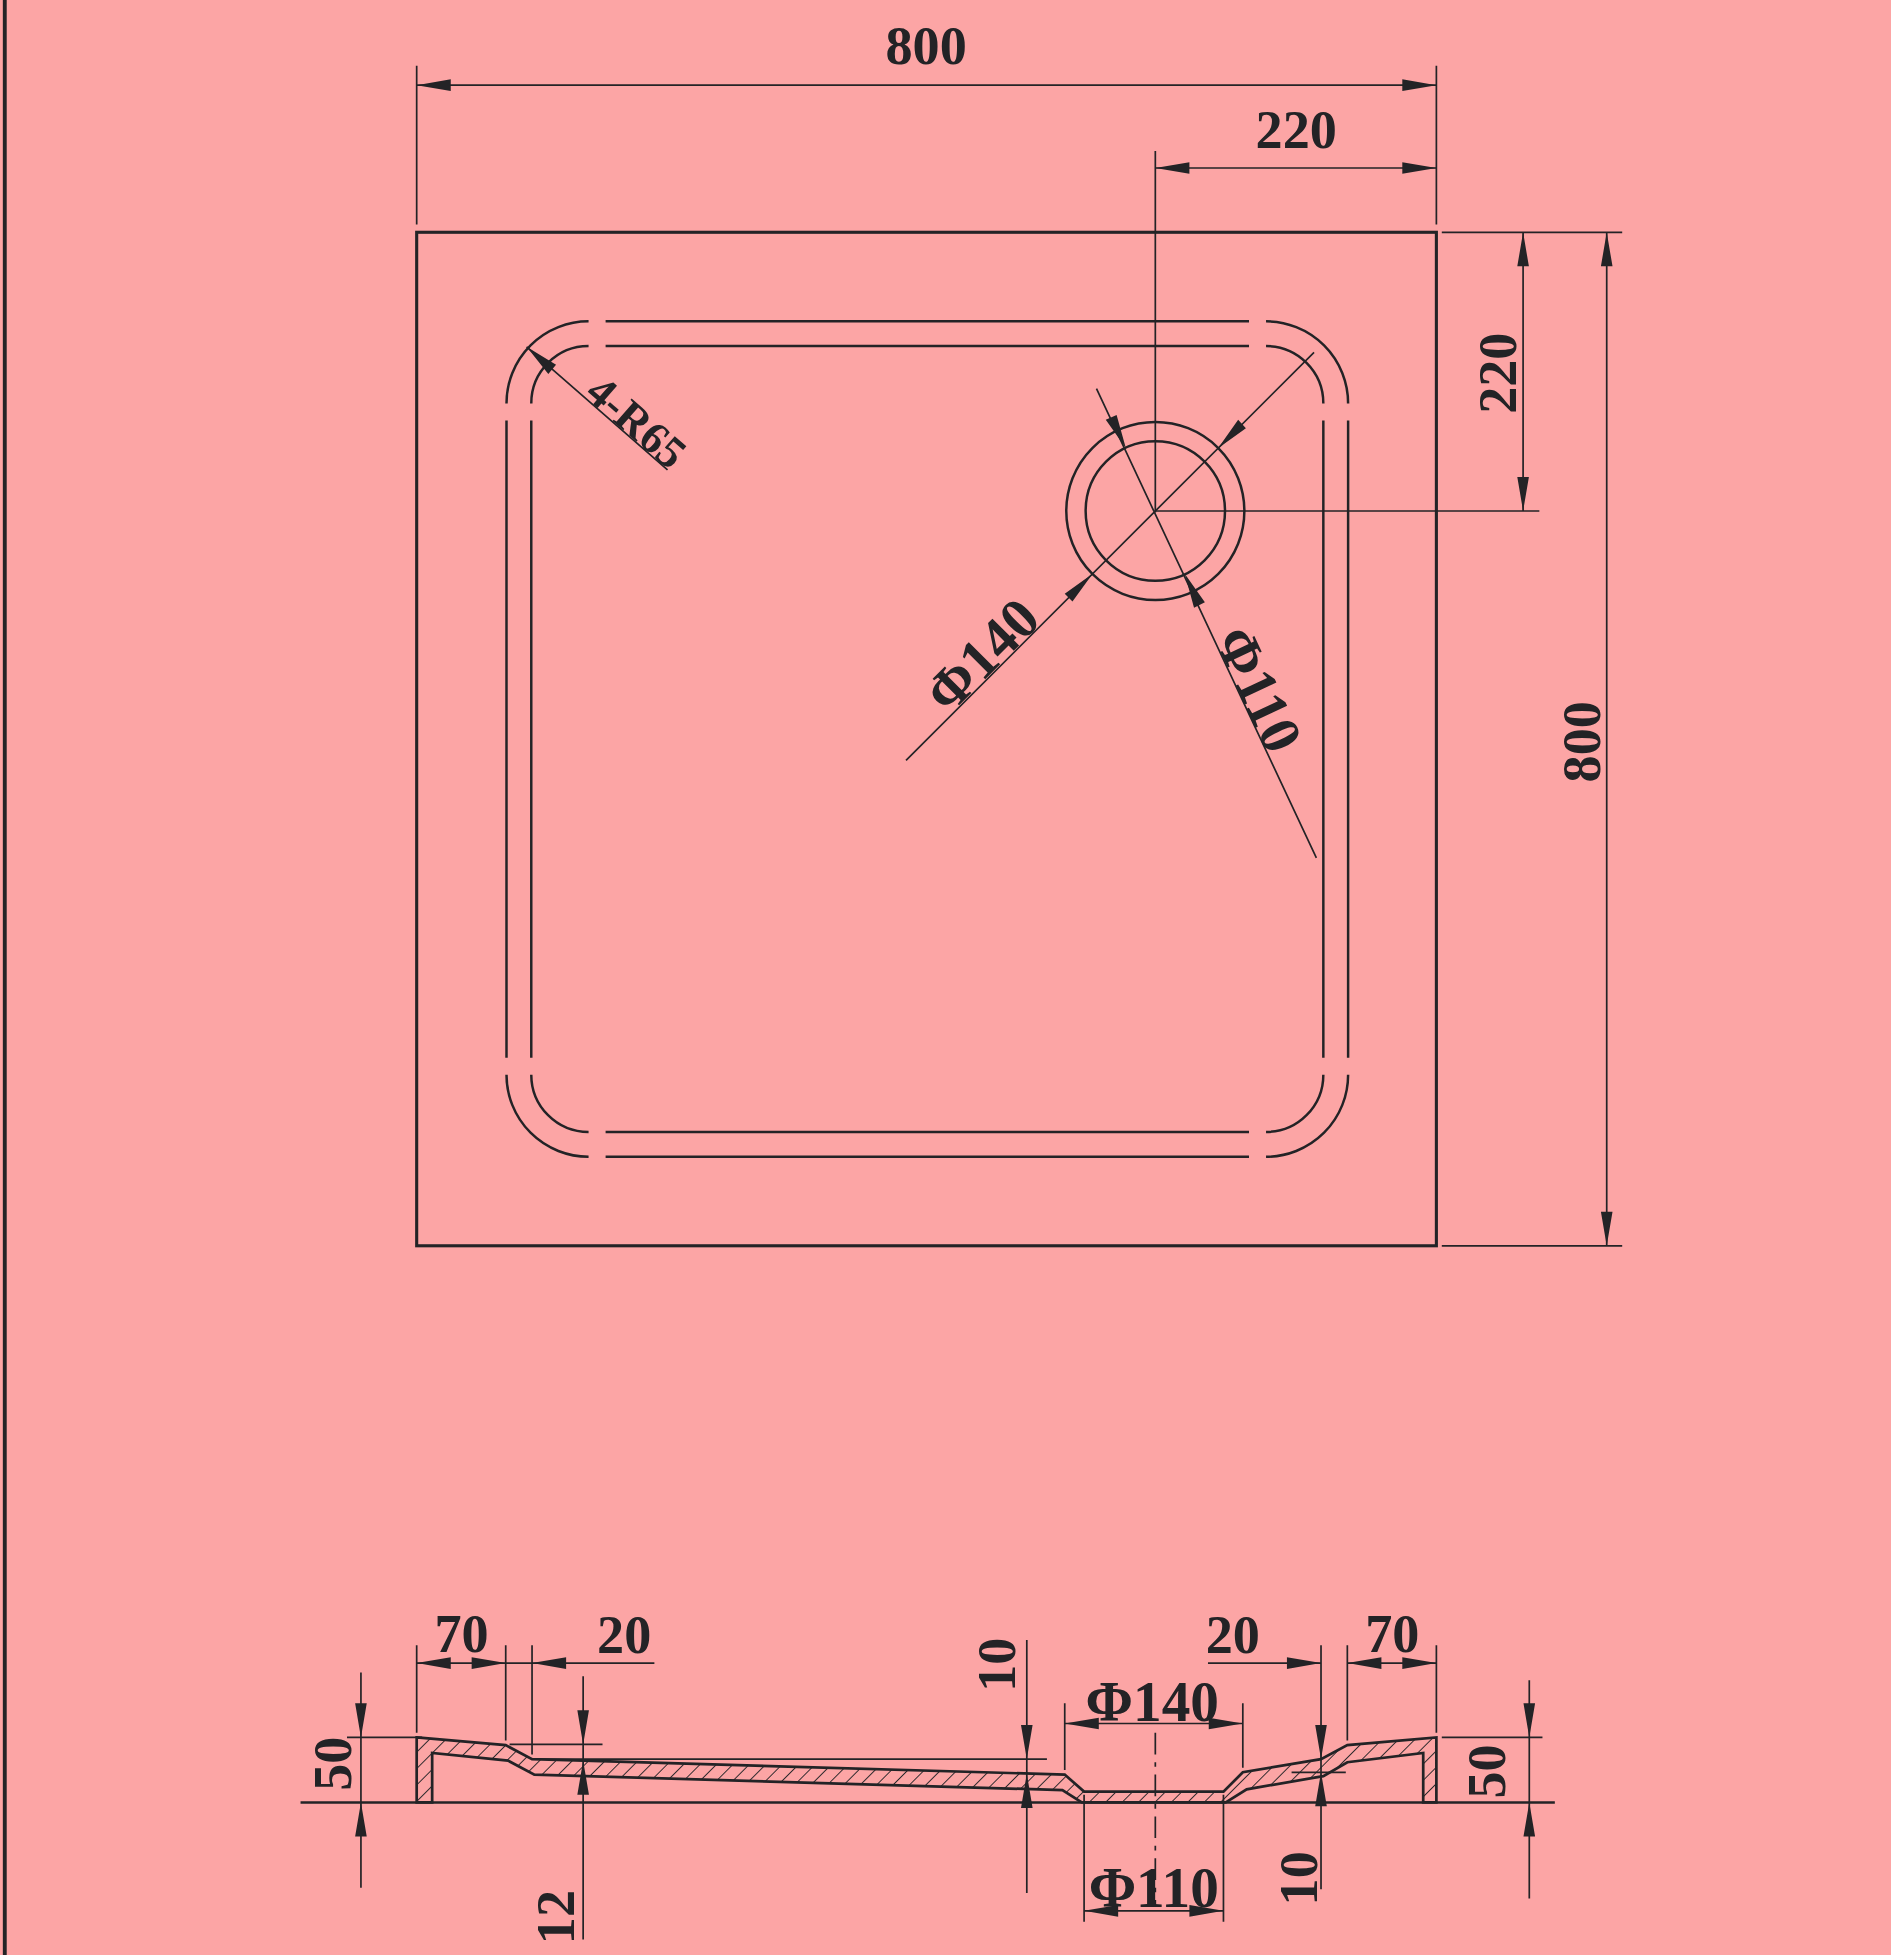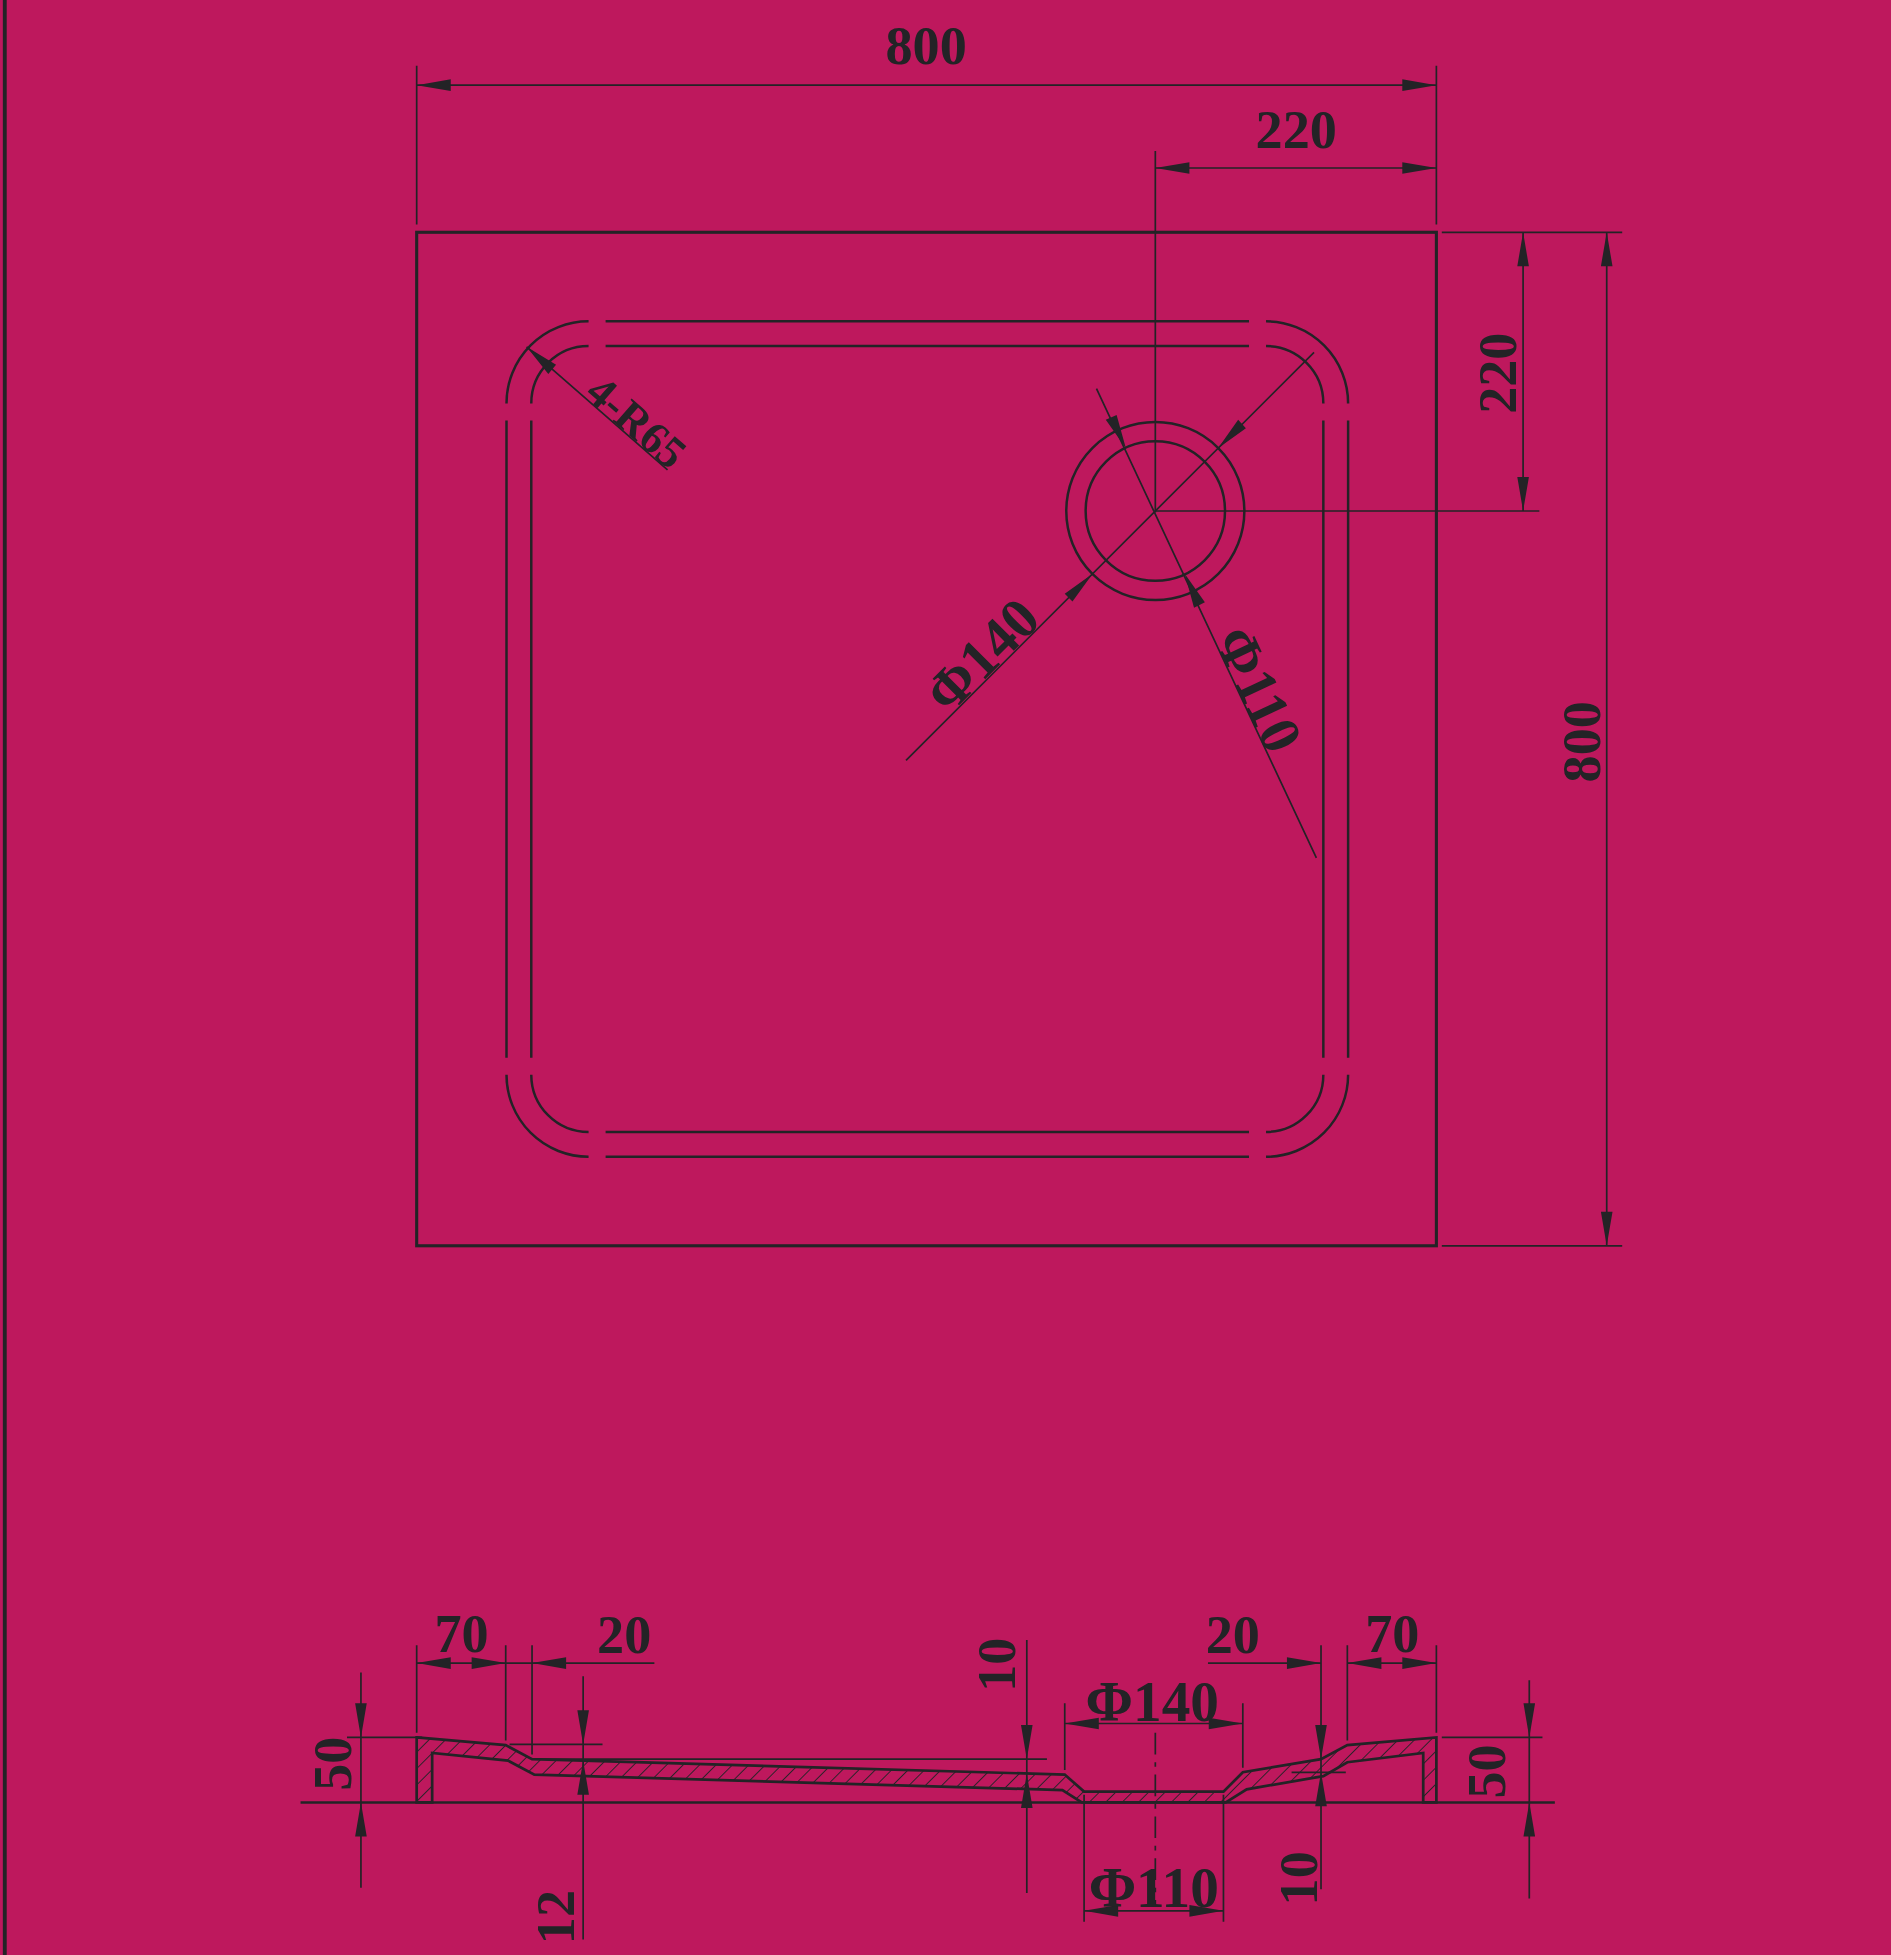--- a/index.html
+++ b/index.html
@@ -1,16 +1,16 @@
 <!DOCTYPE html>
 <html style="font-size:12.4px"><head>
 <meta charset="utf-8">
 <style>
   html,body{margin:0;padding:0;background:#ffffff;}
-  .sheet{width:1891px;height:1955px;position:relative;background:#be185d;overflow:hidden;}
+  .sheet{width:1891px;height:1955px;position:relative;background:#fca5a5;overflow:hidden;}
   svg{display:block;}
   svg text{font-family:"Liberation Serif","DejaVu Serif",serif;font-weight:bold;fill:#232326;}
   text.dim{font-size:70px;}
   text.phi{font-size:74px;}
   text.note{font-size:58px;}
 </style>
 </head>
 <body>
 
 <div class="sheet">

